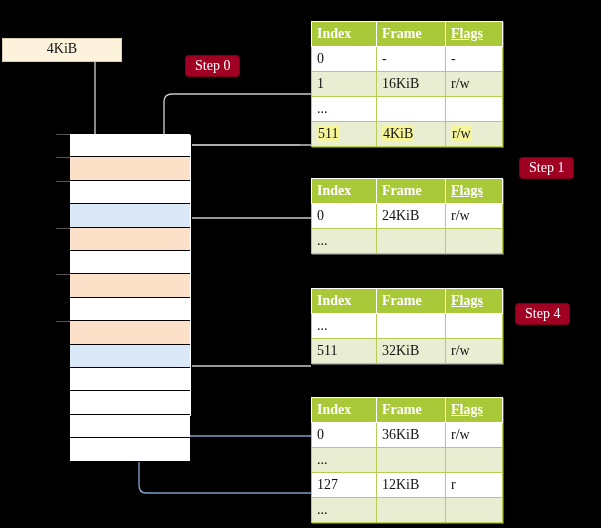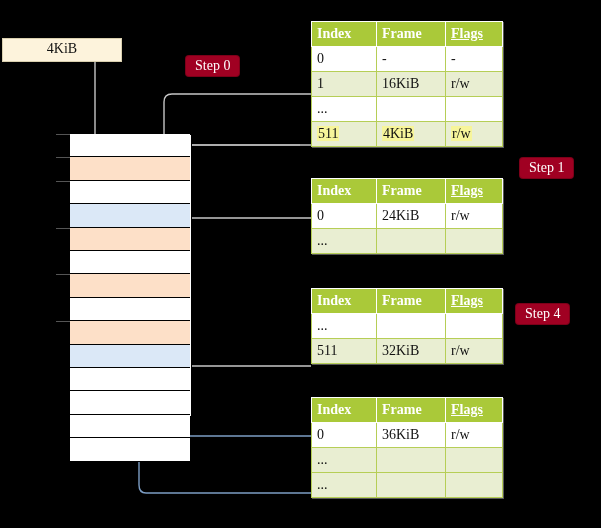--- a/index.html
+++ b/index.html
@@ -223,20 +223,25 @@
           <tr class="plain">
             <td class="c0">0</td>
             <td class="c1">36KiB</td>
             <td class="c2">r/w</td>
           </tr>
           <tr class="alt">
             <td class="c0">...</td>
             <td class="c1"></td>
             <td class="c2"></td>
           </tr>
+          <tr class="plain">
+            <td class="c0">127</td>
+            <td class="c1">12KiB</td>
+            <td class="c2">r</td>
+          </tr>
           <tr class="alt">
             <td class="c0">...</td>
             <td class="c1"></td>
             <td class="c2"></td>
           </tr>
         </tbody>
       </table>
     </div>
 
 </div>

